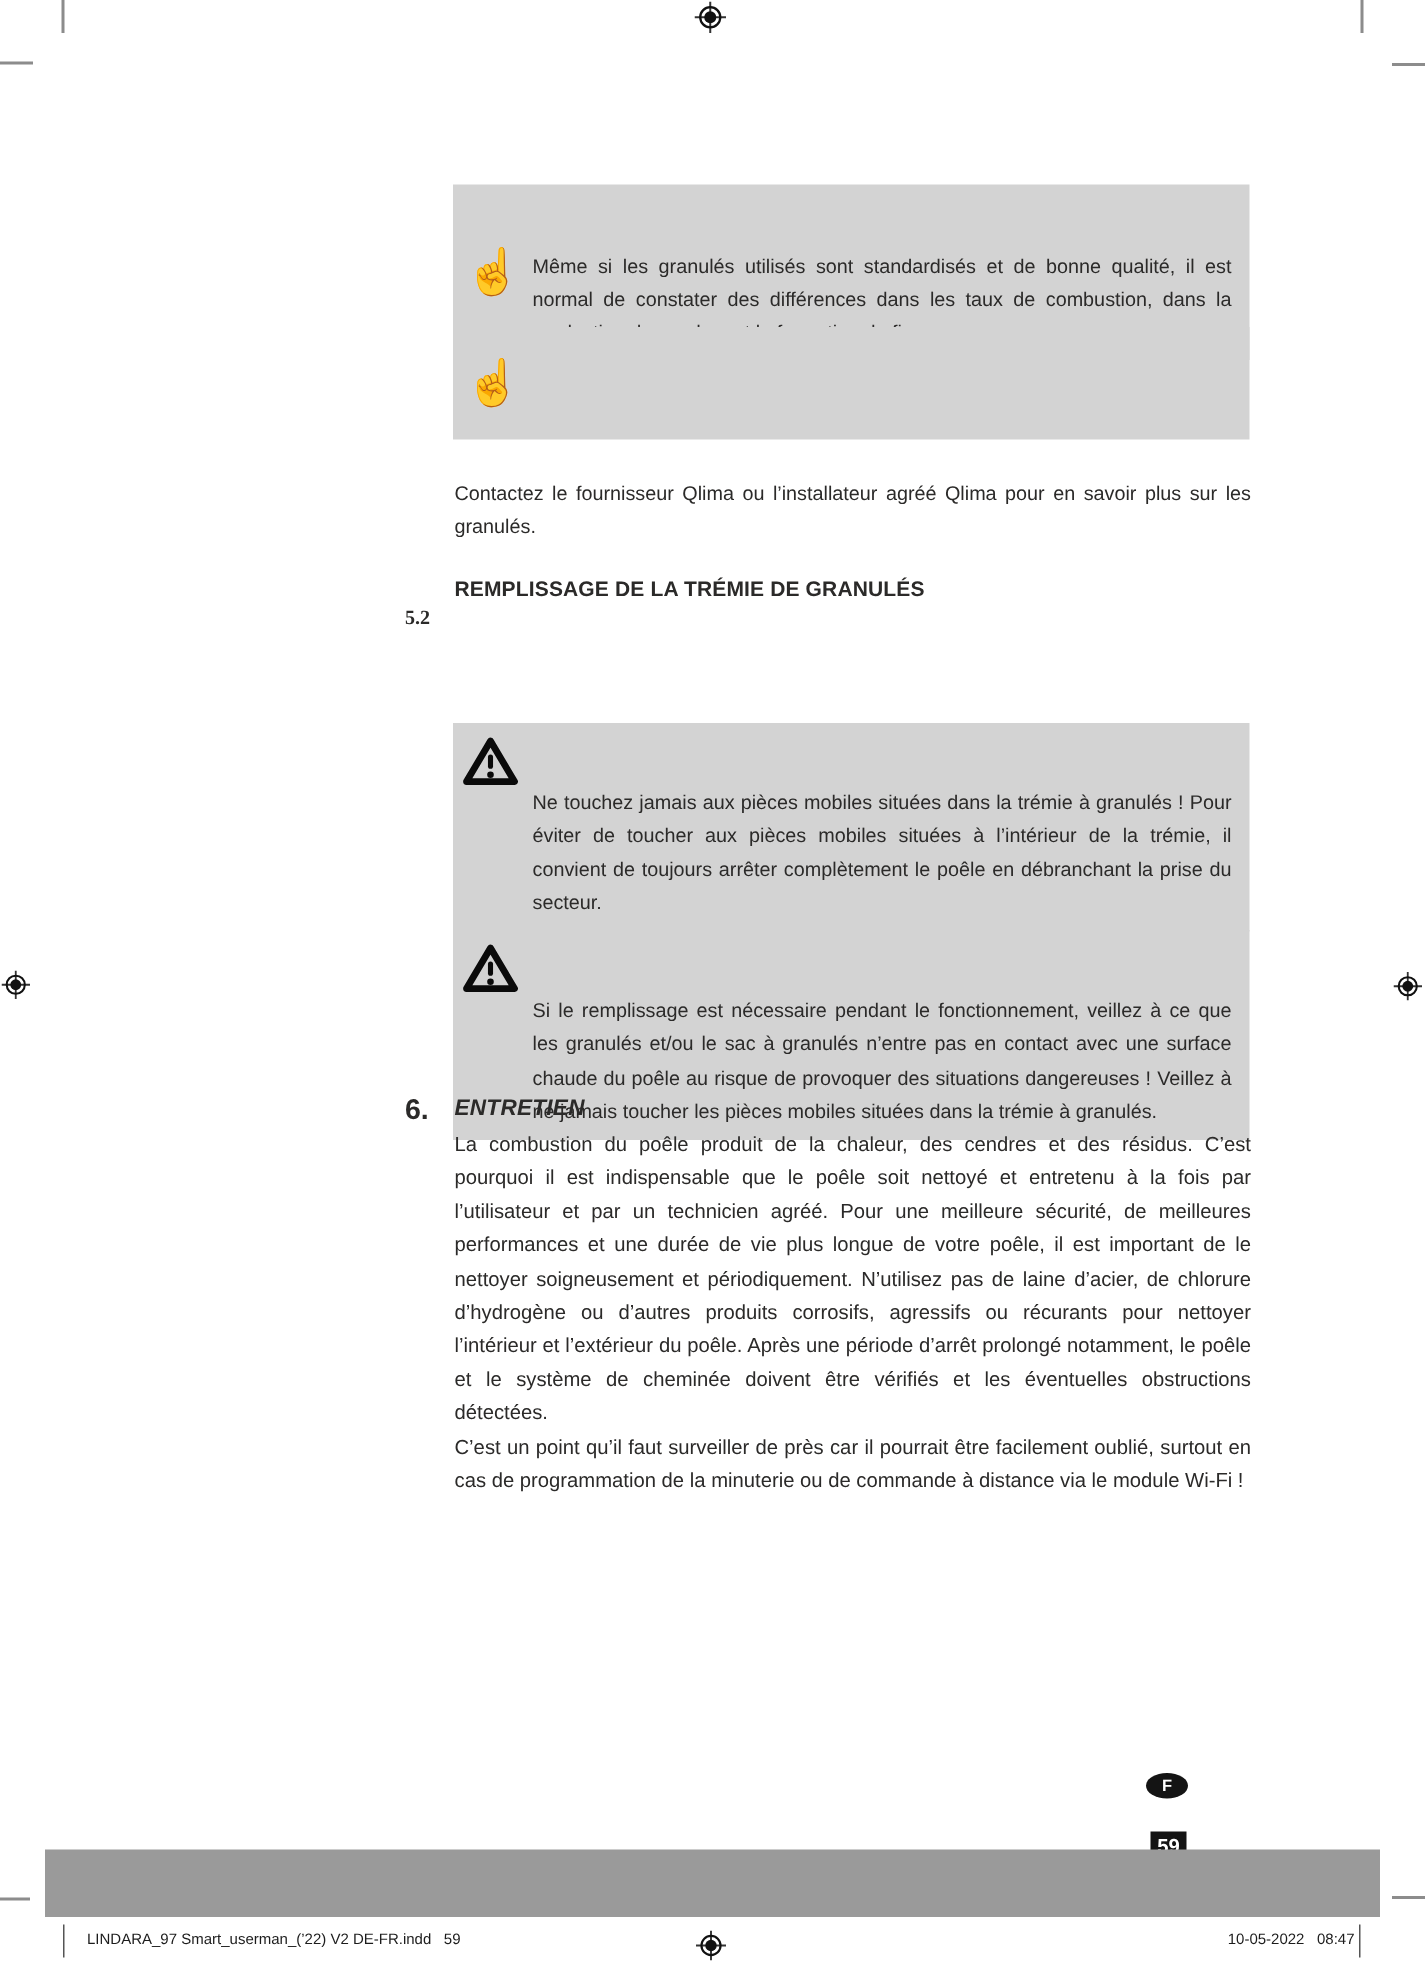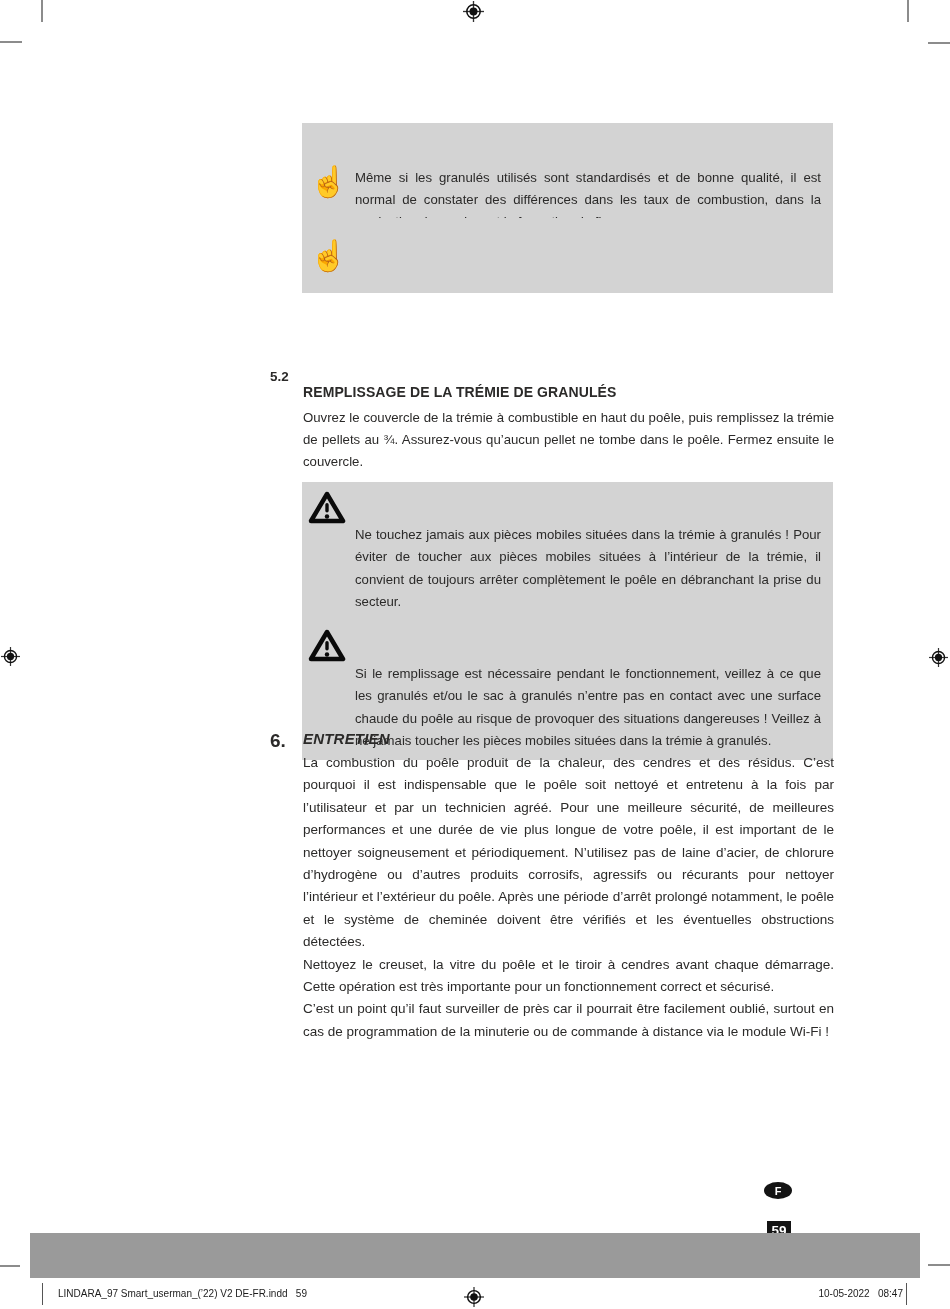--- a/index.html
+++ b/index.html
@@ -91,24 +91,24 @@
 
   <div class="graybox" style="top:123px;min-height:81px;">
     <span class="hand-icon">☝</span>
     <div class="boxtext">Même si les granulés utilisés sont standardisés et de bonne qualité, il est normal de constater des différences dans les taux de combustion, dans la production de cendres et la formation de fines.</div>
   </div>
 
   <div class="graybox" style="top:218px;min-height:75px;">
     <span class="hand-icon">☝</span>
   </div>
 
+  <div class="bodytext" style="top:318px;">Contactez le fournisseur Qlima ou l’installateur agréé Qlima pour en savoir plus sur les granulés.</div>
 
-  <div class="secnum h2num" style="top:369px;">5.2</div>
+  <div class="secnum h2num" style="top:404px;font-family:Liberation Serif, serif;">5.2</div>
   <div class="sechead h2head" style="top:384px;">REMPLISSAGE DE LA TRÉMIE DE GRANULÉS</div>
-  <div class="bodytext" style="top:407px;">Ouvrez le couvercle de la trémie à combustible en haut du poêle, puis remplissez la trémie de pellets au ¾. Assurez-vous qu’aucun pellet ne tombe dans le poêle. Fermez ensuite le couvercle.</div>
 
   <div class="graybox" style="top:482px;min-height:95px;padding-top:8px;">
     <svg class="warn-icon" width="38" height="34" viewBox="0 0 38 34">
       <path d="M19 3 L35 30 L3 30 Z" fill="none" stroke="#0a0a0a" stroke-width="4.5" stroke-linejoin="round"></path>
       <rect x="17.3" y="12" width="3.4" height="9.5" rx="1.7" fill="#0a0a0a"></rect>
       <circle cx="19" cy="25.5" r="2.2" fill="#0a0a0a"></circle>
     </svg>
     <div class="boxtext" style="line-height:22.3px;">Ne touchez jamais aux pièces mobiles situées dans la trémie à granulés ! Pour éviter de toucher aux pièces mobiles situées à l’intérieur de la trémie, il convient de toujours arrêter complètement le poêle en débranchant la prise du secteur.</div>
   </div>
 
@@ -119,21 +119,20 @@
       <circle cx="19" cy="25.5" r="2.2" fill="#0a0a0a"></circle>
     </svg>
     <div class="boxtext" style="line-height:22.3px;">Si le remplissage est nécessaire pendant le fonctionnement, veillez à ce que les granulés et/ou le sac à granulés n’entre pas en contact avec une surface chaude du poêle au risque de provoquer des situations dangereuses ! Veillez à ne jamais toucher les pièces mobiles situées dans la trémie à granulés.</div>
   </div>
 
   <div class="secnum h1num" style="top:730px;">6.</div>
   <div class="sechead h1head" style="top:730px;">ENTRETIEN</div>
 
   <div class="bodytext sec6" style="top:752px;">
     <p class="sec6par bt" style="margin:0;font-size:13.5px;line-height:22.4px;text-align:justify;text-align-last:left;">La combustion du poêle produit de la chaleur, des cendres et des résidus. C’est pourquoi il est indispensable que le poêle soit nettoyé et entretenu à la fois par l’utilisateur et par un technicien agréé. Pour une meilleure sécurité, de meilleures performances et une durée de vie plus longue de votre poêle, il est important de le nettoyer soigneusement et périodiquement. N’utilisez pas de laine d’acier, de chlorure d’hydrogène ou d’autres produits corrosifs, agressifs ou récurants pour nettoyer l’intérieur et l’extérieur du poêle. Après une période d’arrêt prolongé notamment, le poêle et le système de cheminée doivent être vérifiés et les éventuelles obstructions détectées.</p>
-    <p class="sec6par bt" style="margin:0;font-size:13.5px;line-height:22.4px;text-align:justify;text-align-last:left;">Nettoyez le creuset, la vitre du poêle et le tiroir à cendres avant chaque démarrage. Cette opération est très importante pour un fonctionnement correct et sécurisé.</p>
     <p class="sec6par bt" style="margin:0;font-size:13.5px;line-height:22.4px;text-align:justify;text-align-last:left;">C’est un point qu’il faut surveiller de près car il pourrait être facilement oublié, surtout en cas de programmation de la minuterie ou de commande à distance via le module Wi-Fi !</p>
   </div>
 
   <div class="f-badge">F</div>
   <div class="pagenum-block">59</div>
   <div class="footer-bar"></div>
 
   <div class="imprint-tick" style="left:42px;"></div>
   <div class="imprint imprint-left">LINDARA_97 Smart_userman_(’22) V2 DE-FR.indd   59</div>
   <div class="imprint imprint-right">10-05-2022   08:47</div>

